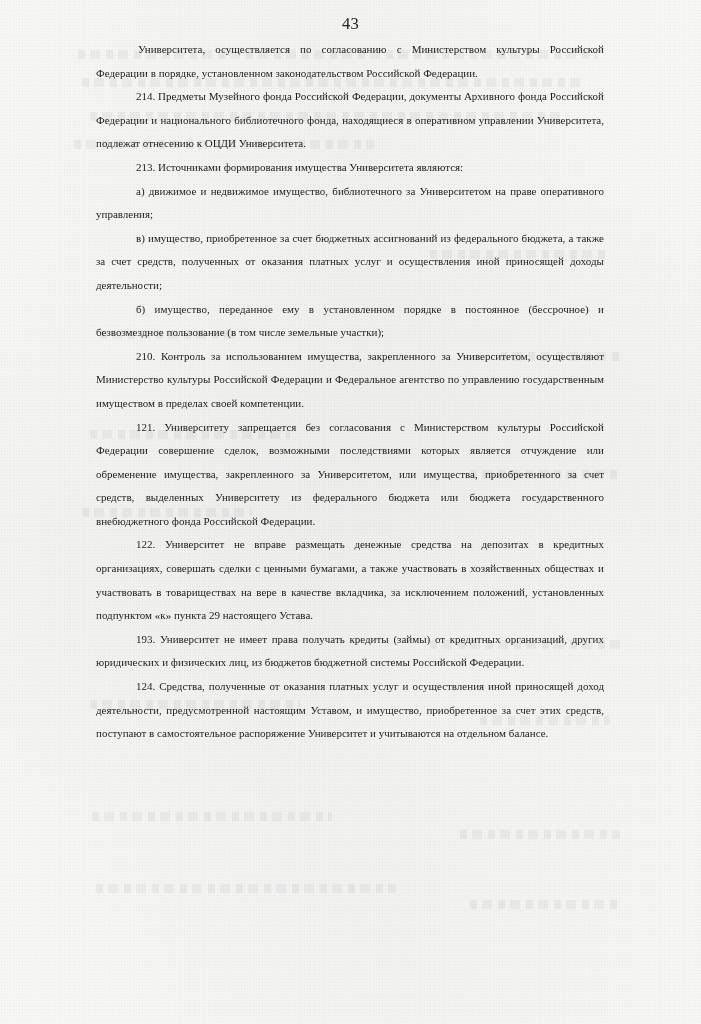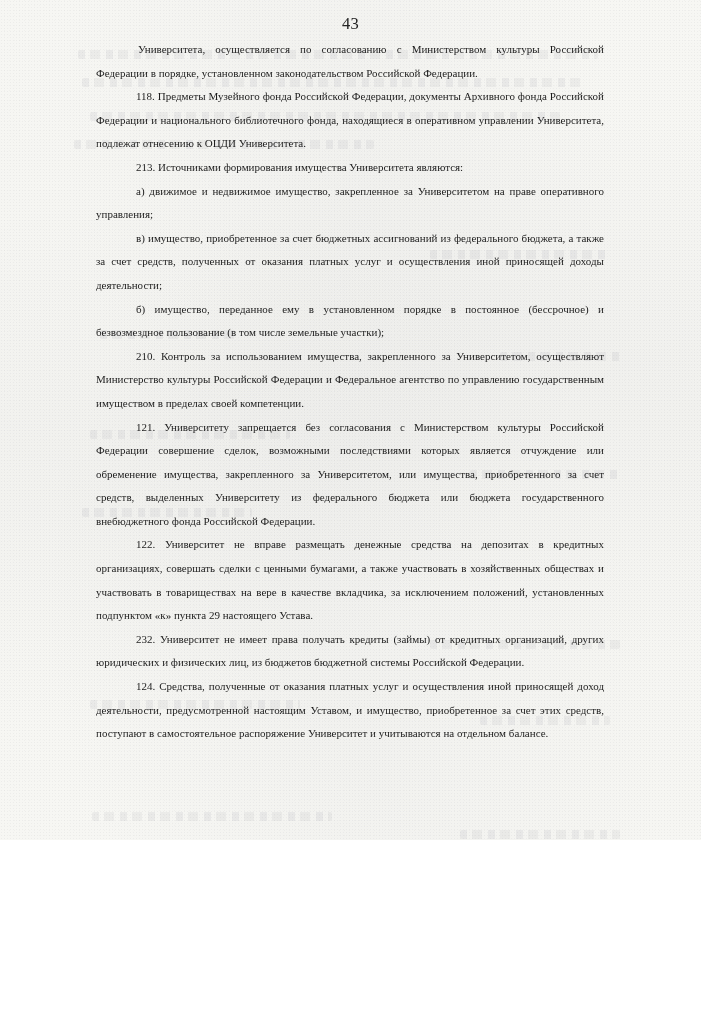--- a/index.html
+++ b/index.html
@@ -4,21 +4,21 @@
 <title>Scanned document page 43</title>
 <style>
   html, body {
     margin: 0;
     padding: 0;
     background: #ffffff;
   }
   .page {
     position: relative;
     width: 701px;
-    height: 840px;
+    height: 1024px;
     margin: 0;
     background: #fefefc;
     overflow: hidden;
     font-family: "Liberation Serif", "DejaVu Serif", serif;
     color: #1a1a1a;
   }
   
   .scan-tint {
     position: absolute;
     inset: 0;
@@ -130,38 +130,38 @@
   </div>
 
   <div class="content">
 
     <div class="page-number">43</div>
 
     <div class="body-text">
 
       <p class="para">Университета, осуществляется по согласованию с Министерством культуры Российской Федерации в порядке, установленном законодательством Российской Федерации.</p>
 
-      <p class="para num">118. Предметы Музейного фонда Российской Федерации, документы Архивного фонда Российской Федерации и национального библиотечного фонда, находящиеся в оперативном управлении Университета, подлежат отнесению к ОЦДИ Университета.</p>
+      <p class="para num">214. Предметы Музейного фонда Российской Федерации, документы Архивного фонда Российской Федерации и национального библиотечного фонда, находящиеся в оперативном управлении Университета, подлежат отнесению к ОЦДИ Университета.</p>
 
       <p class="para num">213. Источниками формирования имущества Университета являются:</p>
 
-      <p class="para sub">а) движимое и недвижимое имущество, закрепленное за Университетом на праве оперативного управления;</p>
+      <p class="para sub">а) движимое и недвижимое имущество, библиотечного за Университетом на праве оперативного управления;</p>
 
       <p class="para sub">в) имущество, приобретенное за счет бюджетных ассигнований из федерального бюджета, а также за счет средств, полученных от оказания платных услуг и осуществления иной приносящей доходы деятельности;</p>
 
       <p class="para sub">б) имущество, переданное ему в установленном порядке в постоянное (бессрочное) и безвозмездное пользование (в том числе земельные участки);</p>
 
 
       <p class="para num">210. Контроль за использованием имущества, закрепленного за Университетом, осуществляют Министерство культуры Российской Федерации и Федеральное агентство по управлению государственным имуществом в пределах своей компетенции.</p>
 
       <p class="para num">121. Университету запрещается без согласования с Министерством культуры Российской Федерации совершение сделок, возможными последствиями которых является отчуждение или обременение имущества, закрепленного за Университетом, или имущества, приобретенного за счет средств, выделенных Университету из федерального бюджета или бюджета государственного внебюджетного фонда Российской Федерации.</p>
 
       <p class="para num">122. Университет не вправе размещать денежные средства на депозитах в кредитных организациях, совершать сделки с ценными бумагами, а также участвовать в хозяйственных обществах и участвовать в товариществах на вере в качестве вкладчика, за исключением положений, установленных подпунктом «к» пункта 29 настоящего Устава.</p>
 
-      <p class="para num">232. Университет не имеет права получать кредиты (займы) от кредитных организаций, других юридических и физических лиц, из бюджетов бюджетной системы Российской Федерации.</p>
+      <p class="para num">193. Университет не имеет права получать кредиты (займы) от кредитных организаций, других юридических и физических лиц, из бюджетов бюджетной системы Российской Федерации.</p>
 
       <p class="para num">124. Средства, полученные от оказания платных услуг и осуществления иной приносящей доход деятельности, предусмотренной настоящим Уставом, и имущество, приобретенное за счет этих средств, поступают в самостоятельное распоряжение Университет и учитываются на отдельном балансе.</p>
 
     </div>
   </div>
 
   <div class="scan-noise"></div>
 </div>
 
 </body></html>

